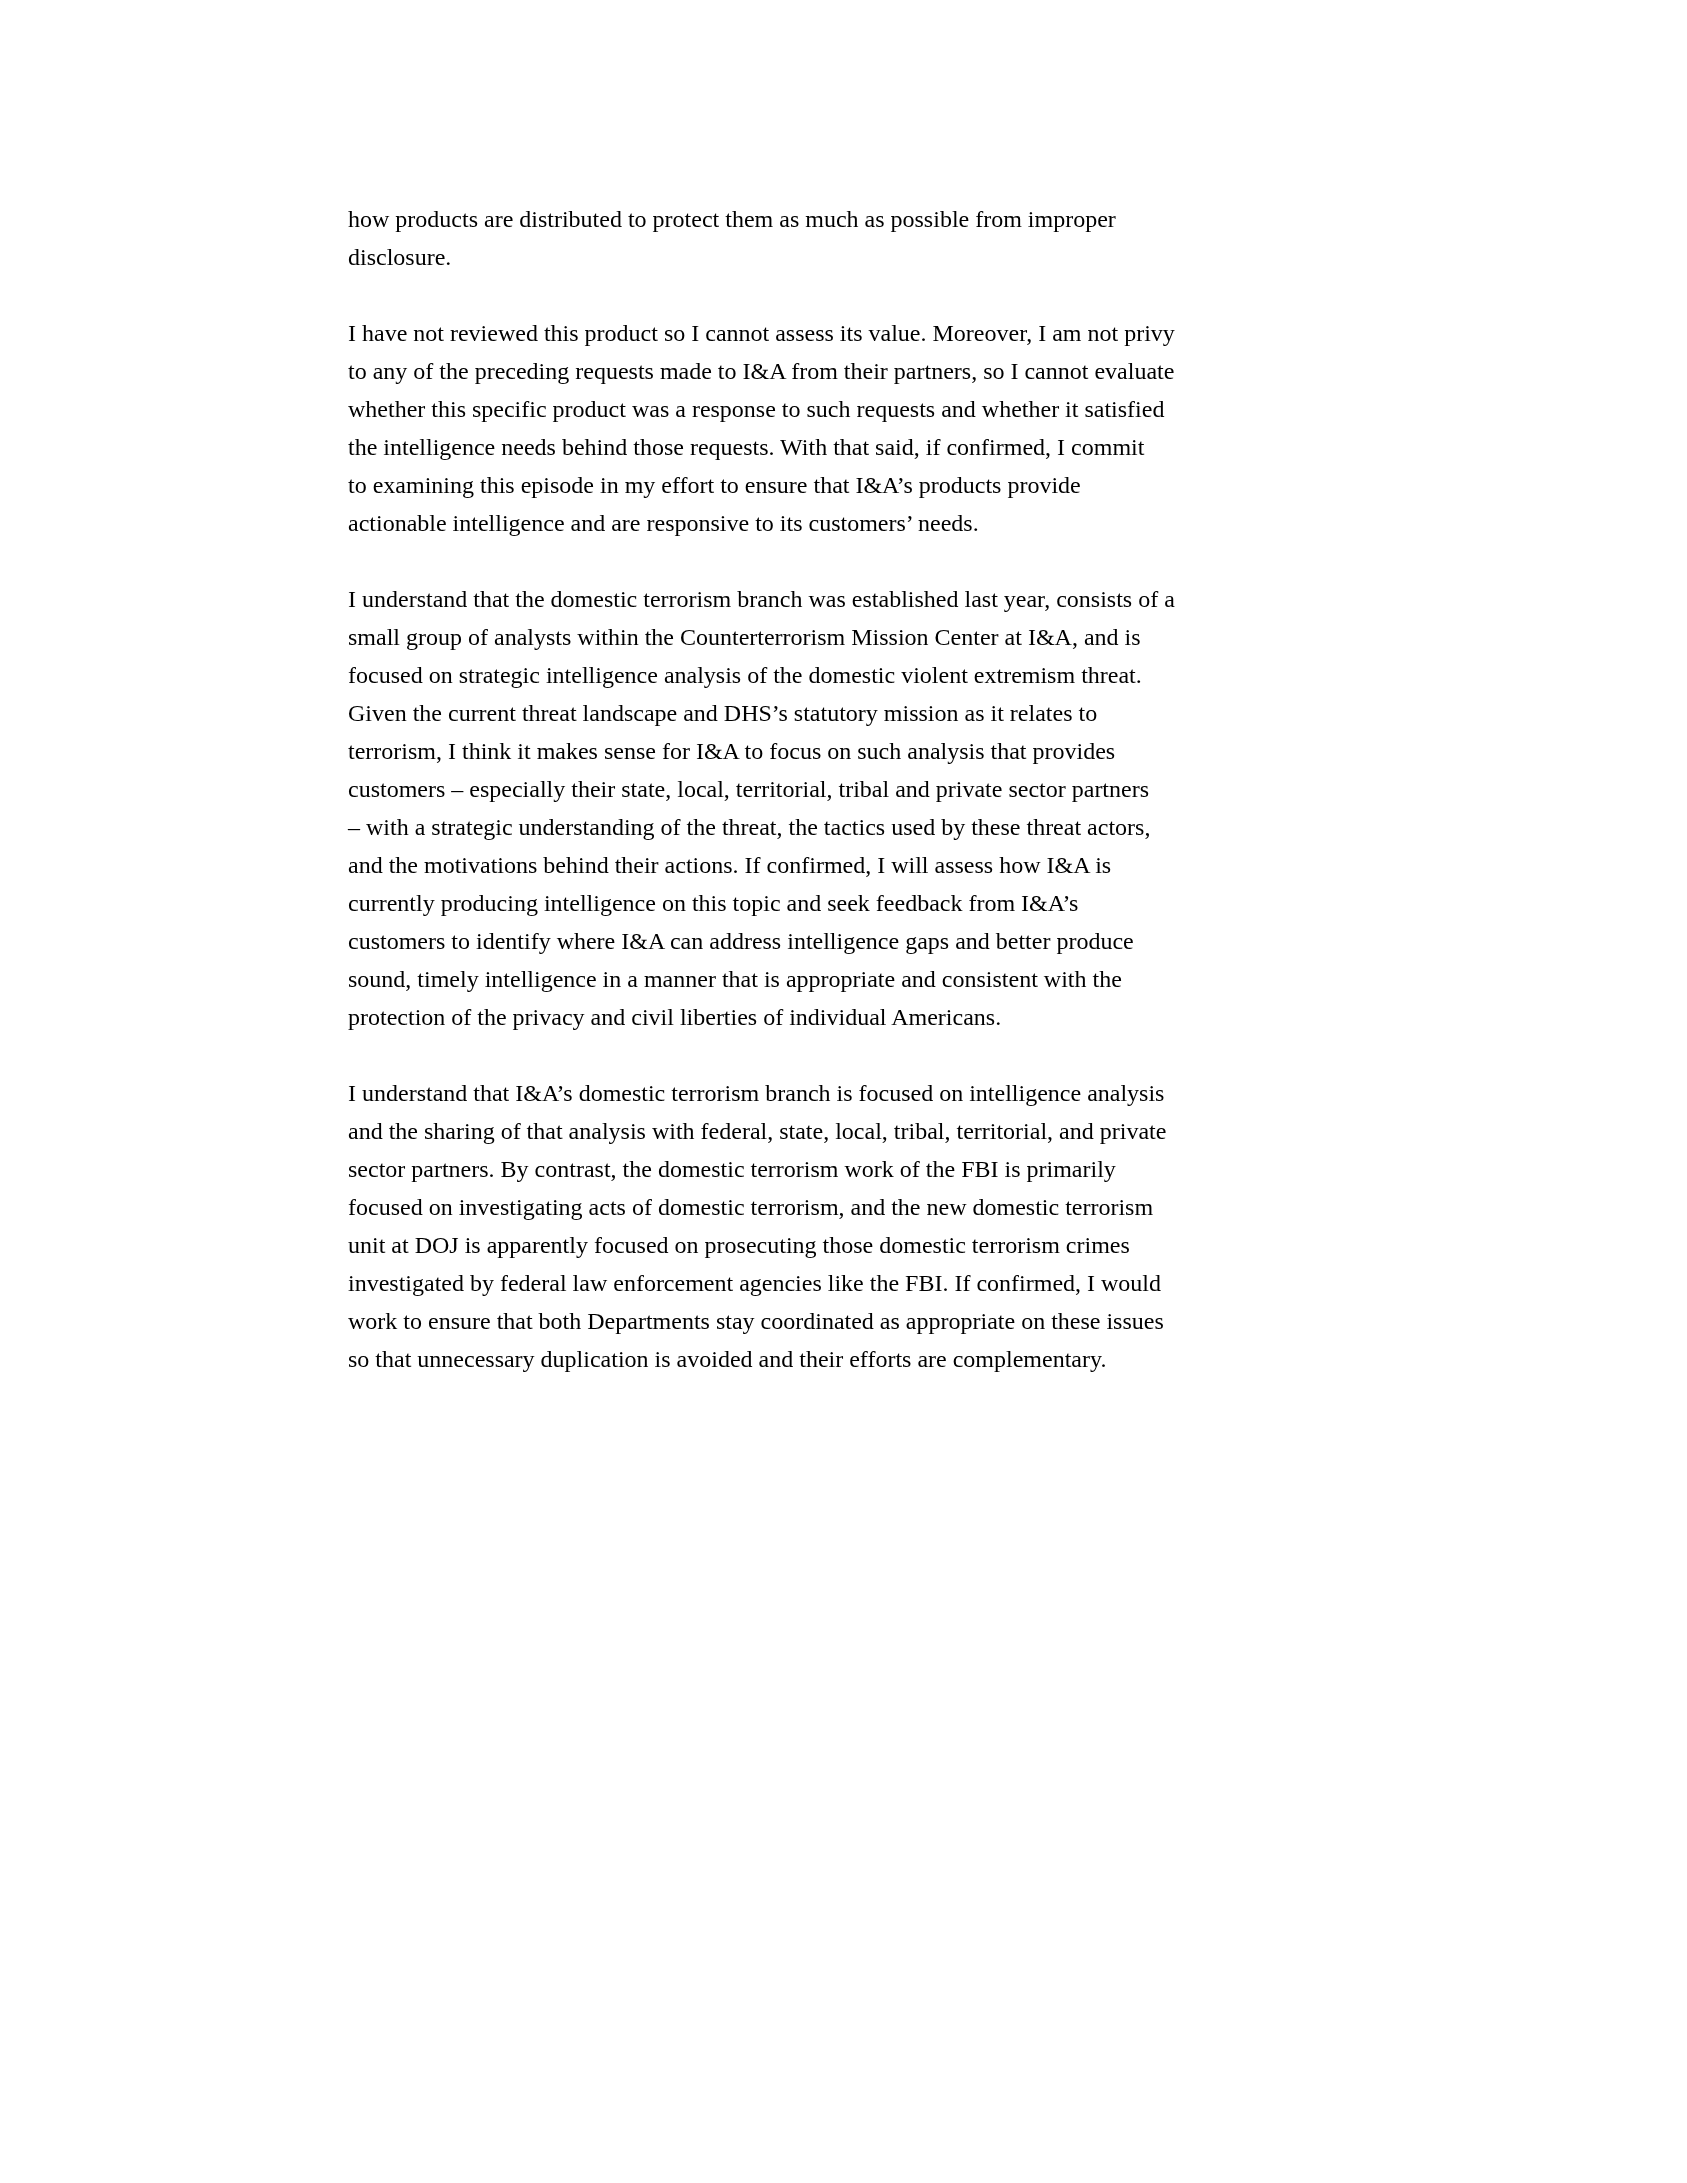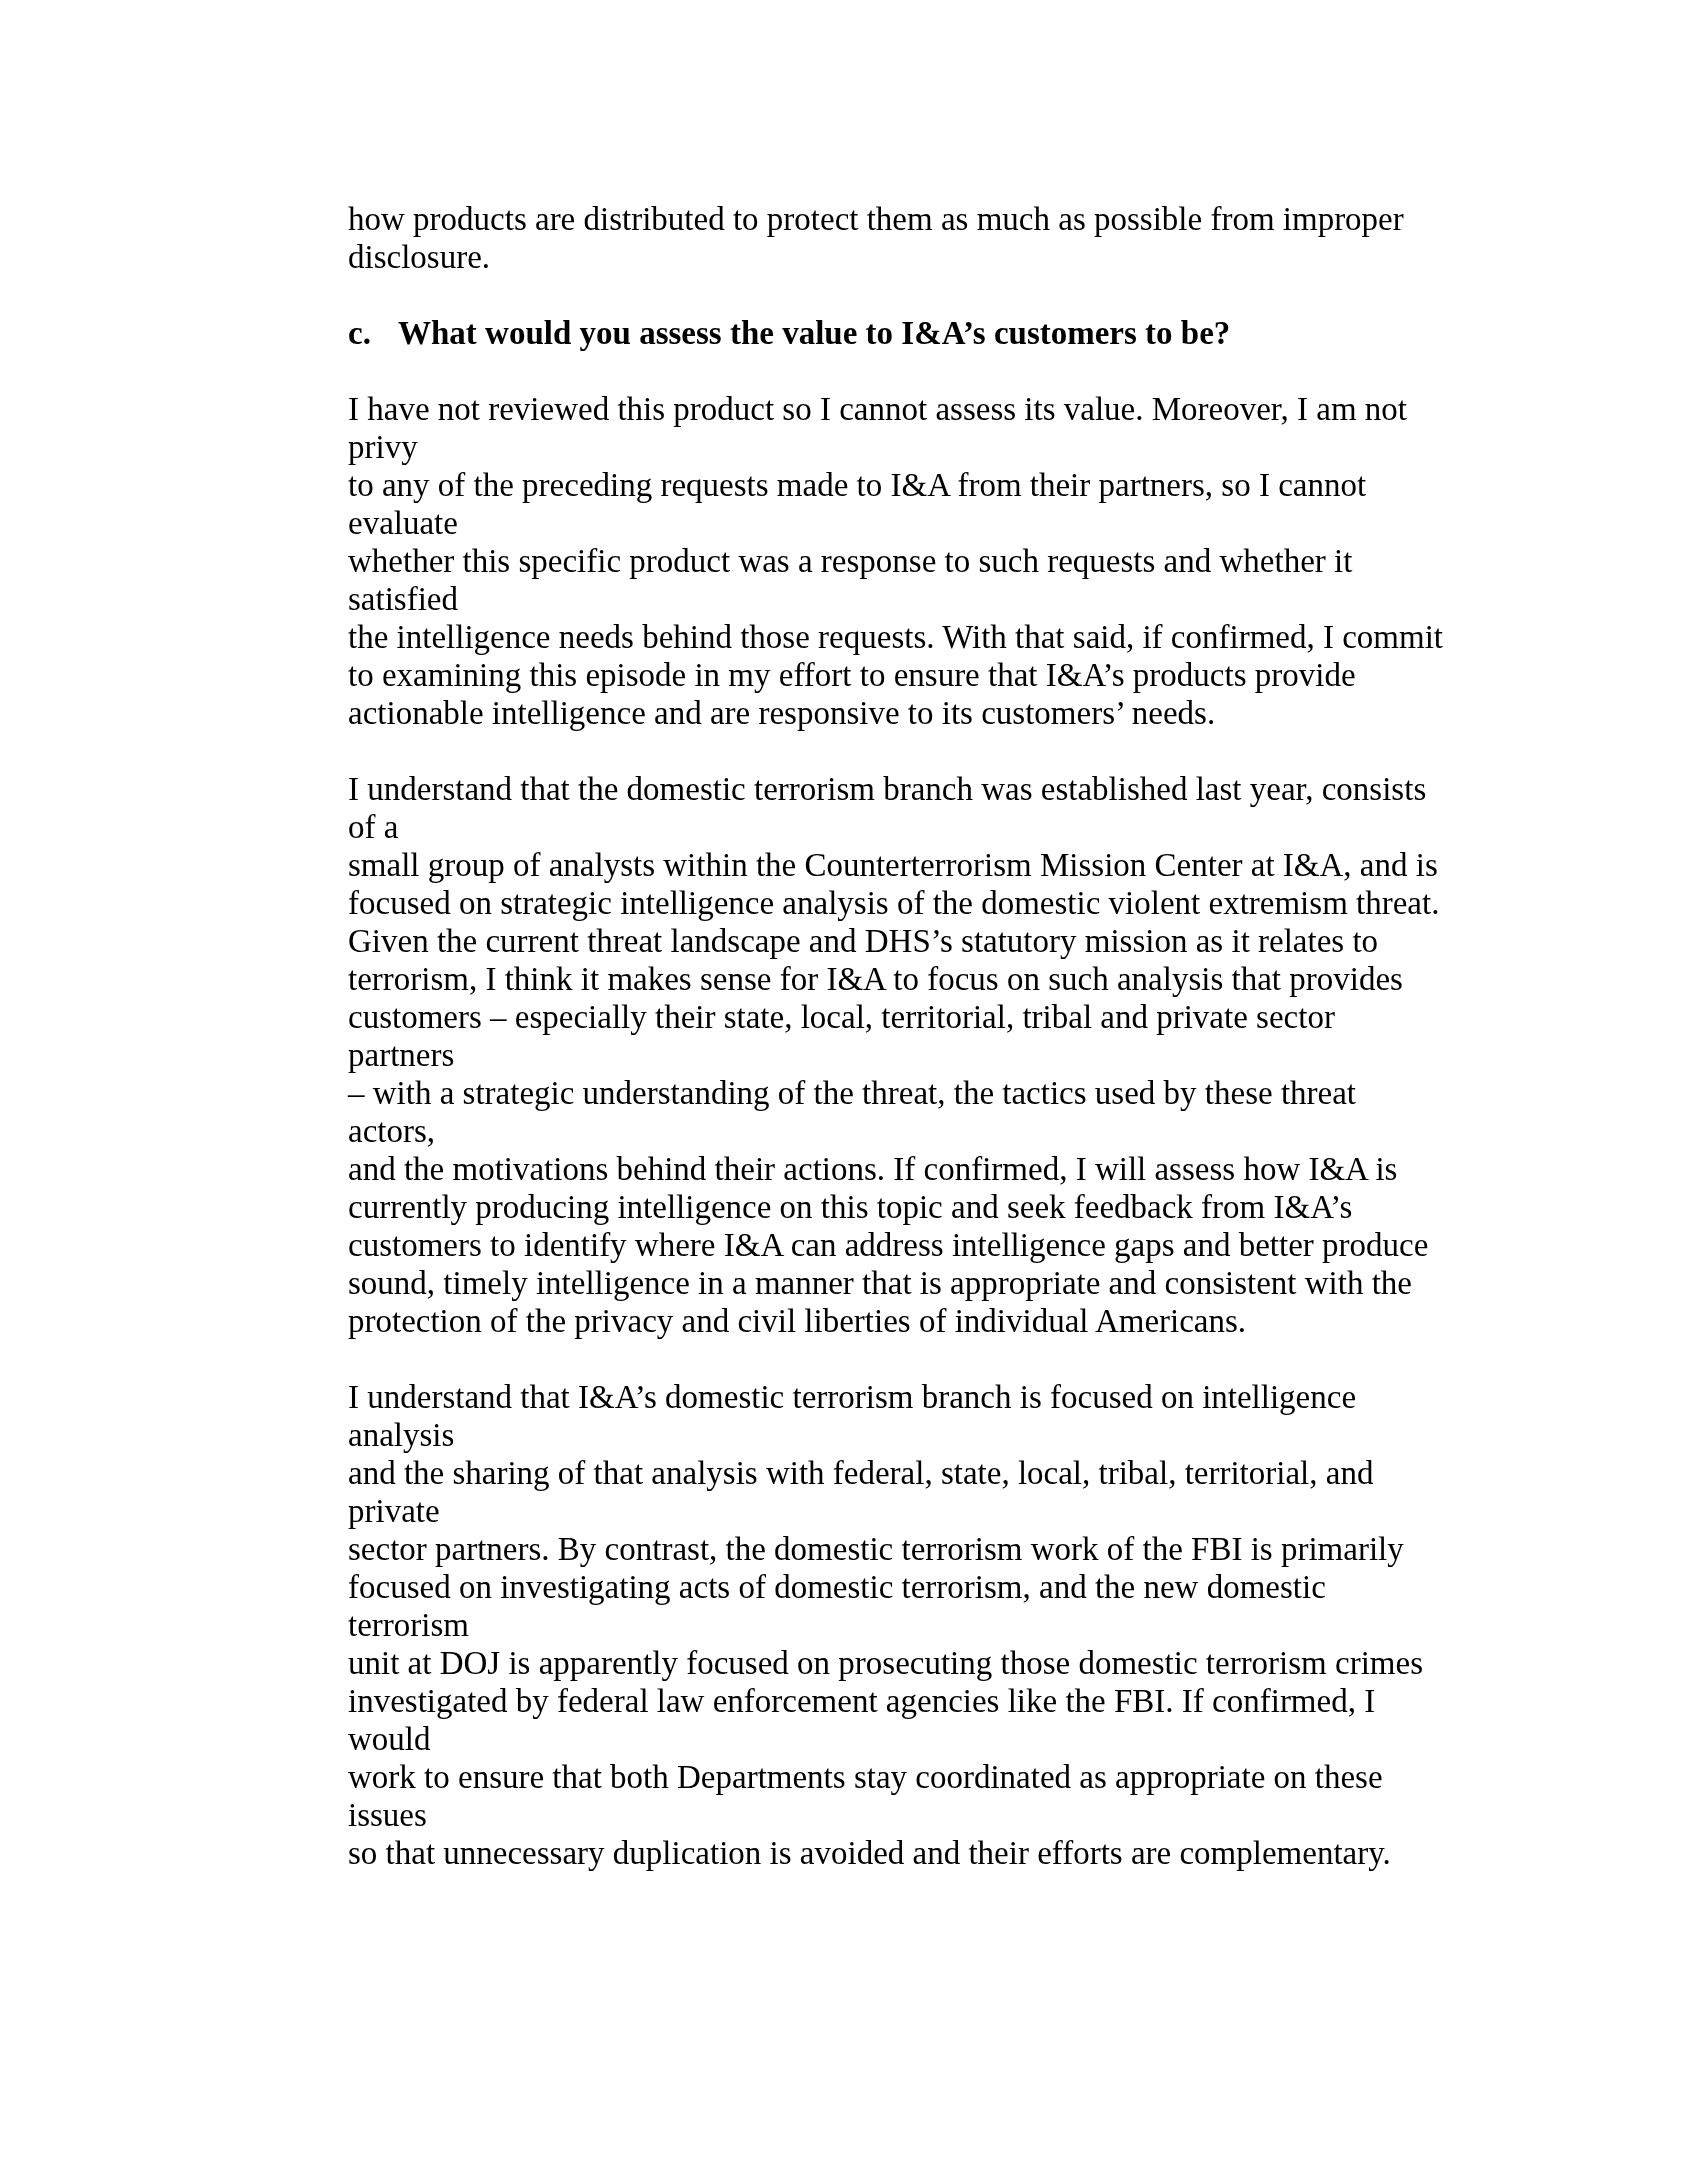--- a/index.html
+++ b/index.html
@@ -7,21 +7,21 @@
     padding: 0;
     background: #ffffff;
   }
   .page {
     position: relative;
     width: 1687px;
     height: 2183px;
     background: #ffffff;
     color: #000000;
     font-family: "Liberation Serif", "DejaVu Serif", serif;
-    font-size: 33px;
+    font-size: 24px;
     line-height: 38px;
     overflow: hidden;
   }
   .content {
     padding: 200px 0 0 245px;
   }
   .content > :first-child {
     margin-top: 0;
   }
   .block {
@@ -53,21 +53,20 @@
 </style>
 </head>
 <body>
 
 <div class="page">
   <div class="content">
 
     <p class="para indent-answer">how products are distributed to protect them as much as possible from improper
 disclosure.</p>
 
-    <div class="block subq indent-answer"><span class="marker">c.</span><span class="subq-text">What would you assess the value to I&amp;A’s customers to be?</span></div>
 
     <p class="block para indent-answer">I have not reviewed this product so I cannot assess its value. Moreover, I am not privy
 to any of the preceding requests made to I&amp;A from their partners, so I cannot evaluate
 whether this specific product was a response to such requests and whether it satisfied
 the intelligence needs behind those requests.  With that said, if confirmed, I commit
 to examining this episode in my effort to ensure that I&amp;A’s products provide
 actionable intelligence and are responsive to its customers’ needs.</p>
 
 
     <p class="block para indent-answer">I understand that the domestic terrorism branch was established last year, consists of a

